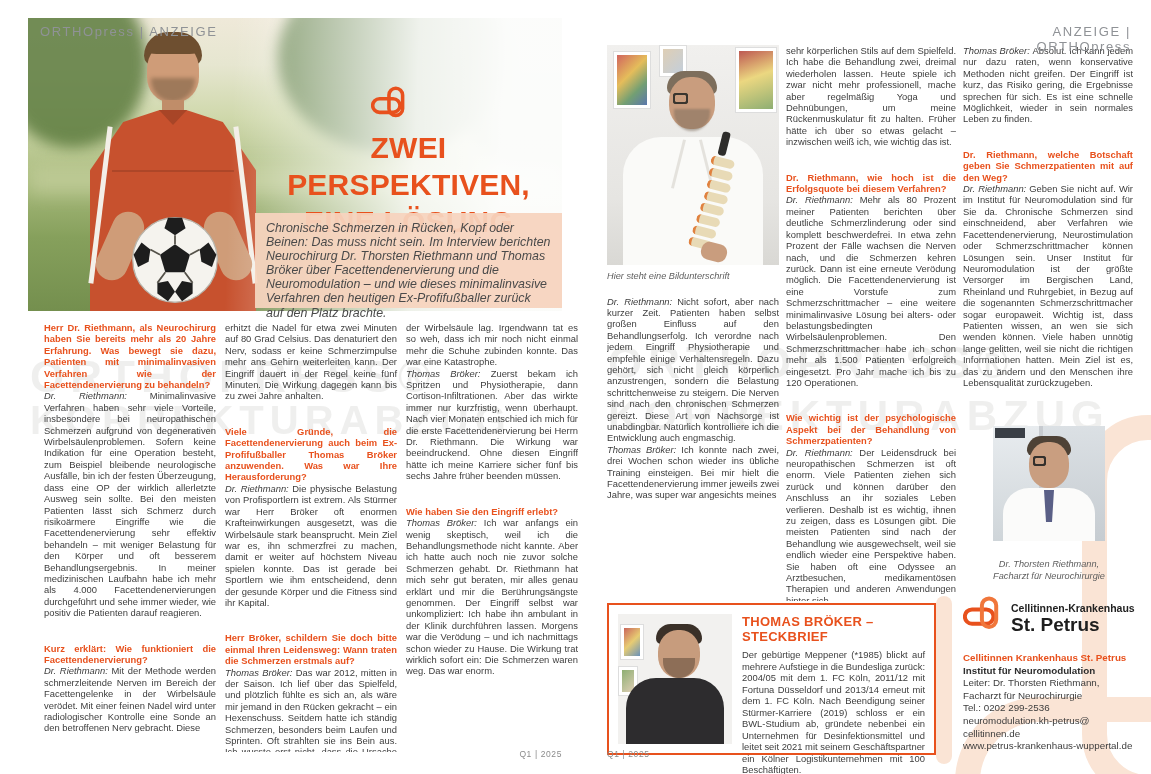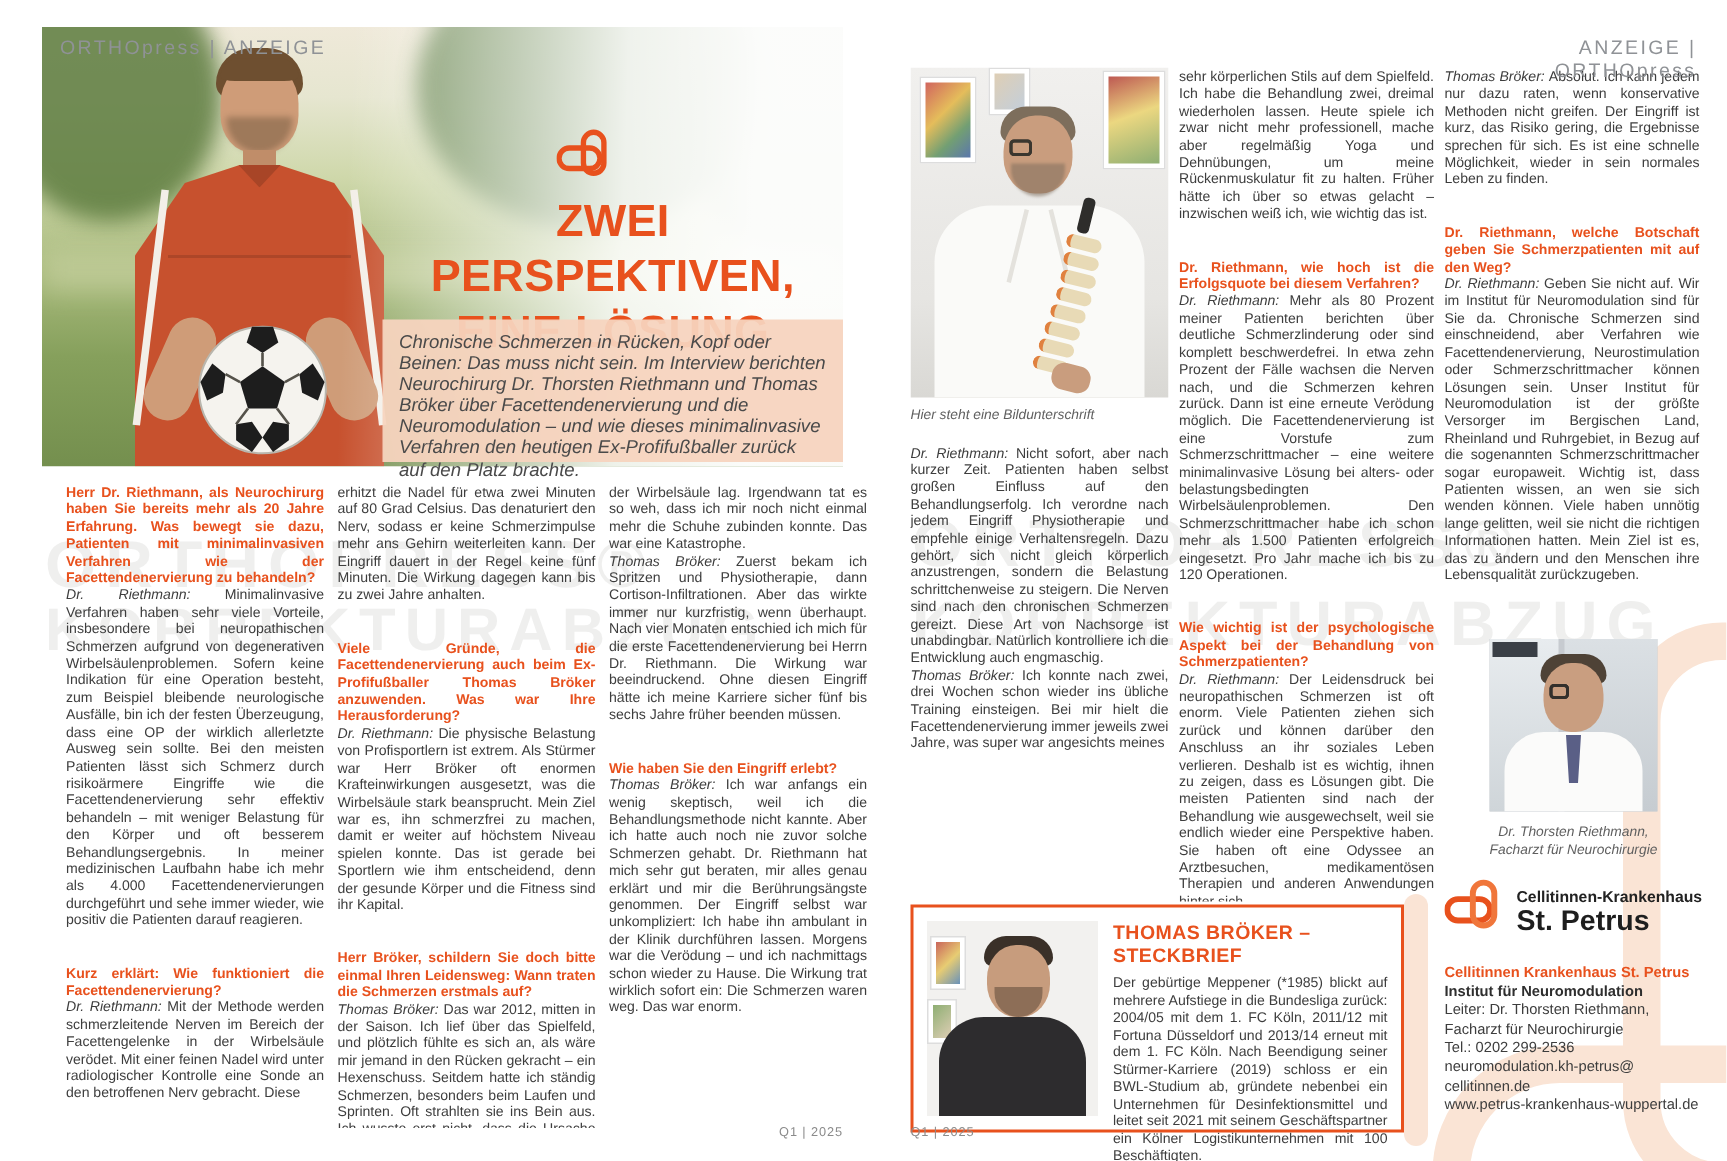--- a/index.html
+++ b/index.html
@@ -101,21 +101,21 @@
   .ph-rie *{position:absolute;}
   .xp1{left:0;top:0;width:46px;height:115px;background:linear-gradient(180deg,#e8ecef,#cfd5d9);}
   .xp2{left:50px;top:0;width:62px;height:115px;background:linear-gradient(180deg,#dbe0e4,#c6ccd1);}
   .xp-label{left:2px;top:2px;width:30px;height:10px;background:#3a3f46;}
   .rie-hair{left:34px;top:10px;width:44px;height:20px;background:#4e4236;border-radius:20px 20px 8px 8px;}
   .rie-head{left:36px;top:16px;width:40px;height:46px;background:#c99e80;border-radius:46%;}
   .rie-glasses{left:40px;top:30px;width:32px;height:11px;display:flex;gap:3px;}
   .rie-glasses i{display:block;width:13px;height:10px;border:2px solid #33302c;border-radius:3px;box-sizing:border-box;}
   .rie-coat{left:10px;top:62px;width:92px;height:53px;background:#fbfbfa;border-radius:26px 26px 0 0;}
   .rie-tie{left:51px;top:64px;width:10px;height:32px;background:#5a5f86;clip-path:polygon(0 0,100% 0,80% 100%,20% 100%);}
-  .cap-rie{margin-top:8px;text-align:center;}
+  .cap-rie{margin-top:18px;text-align:center;}
   .brandrow{margin-top:12px;display:flex;align-items:center;gap:8px;}
   .brand-sm{font-size:10.5px;font-weight:bold;color:#222;line-height:12px;}
   .brand-lg{font-size:19px;font-weight:bold;color:#1e1e1e;line-height:21px;}
   .contact{margin-top:10px;font-size:9.8px;line-height:12.6px;color:#3d3d3d;}
   .contact .org{color:var(--accent);font-weight:bold;}
   .contact .inst{font-weight:bold;color:#2e2e2e;}
   
   .steckbrief{left:607px;top:603px;width:329px;height:152px;z-index:3;background:#fff;
               border:2px solid var(--accent);box-sizing:border-box;padding:9px;display:flex;gap:10px;position:absolute;}
   .ph-bro{position:relative;width:114px;height:130px;flex:0 0 auto;overflow:hidden;background:#f2f1ef;}

